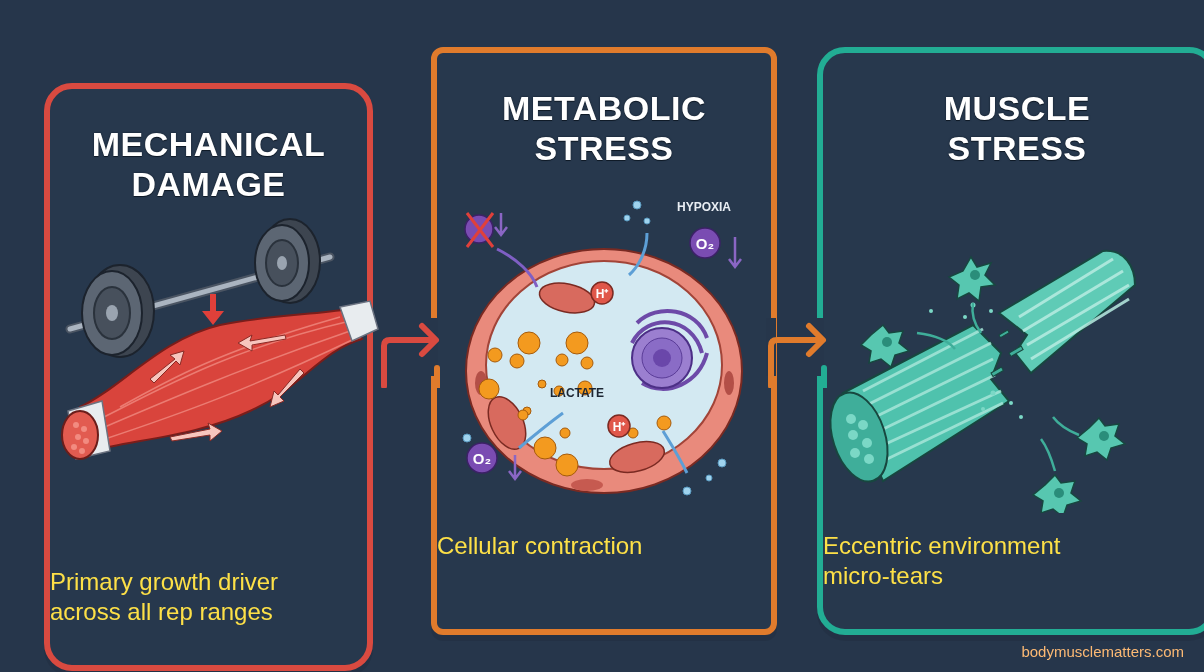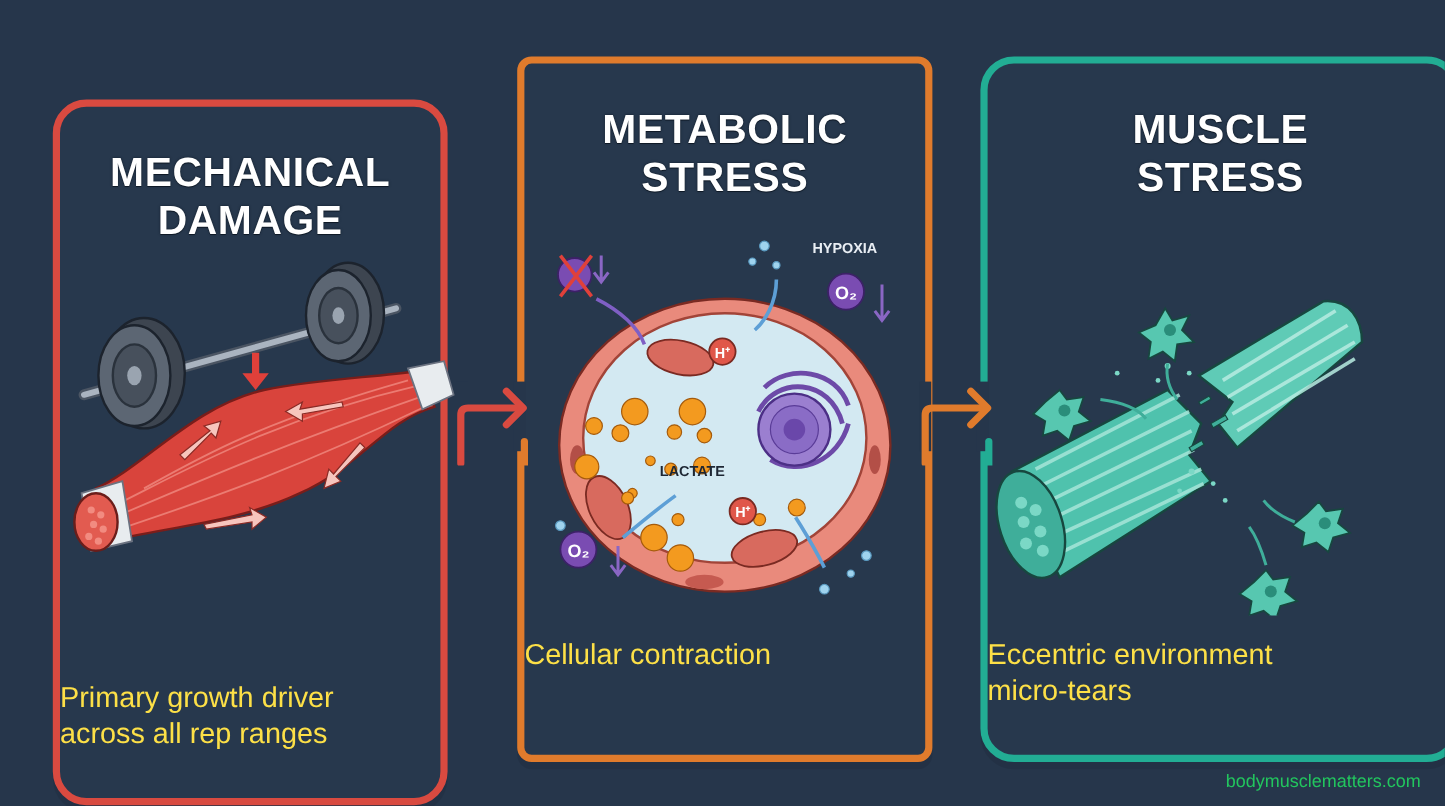--- a/index.html
+++ b/index.html
@@ -36,21 +36,21 @@
     position: absolute; left: 0; right: 0; top: 478px;
     text-align: left; color: #fde047;
     font-size: 24px; line-height: 30px;
   }
   .illus { position: absolute; left: 0; top: 0; }
 
   .connector { position: absolute; }
 
   .watermark {
     position: absolute; right: 20px; bottom: 12px;
-    color: #22c55e; font-size: 15px; margin-left: 19px;
+    color: #fdba74; font-size: 15px; margin-left: 19px;
   }
 </style>
 </head>
 <body>
 
 <div class="panel red">
   <div class="title">
     <div>MECHANICAL</div>
     <div>DAMAGE</div>
   </div>

